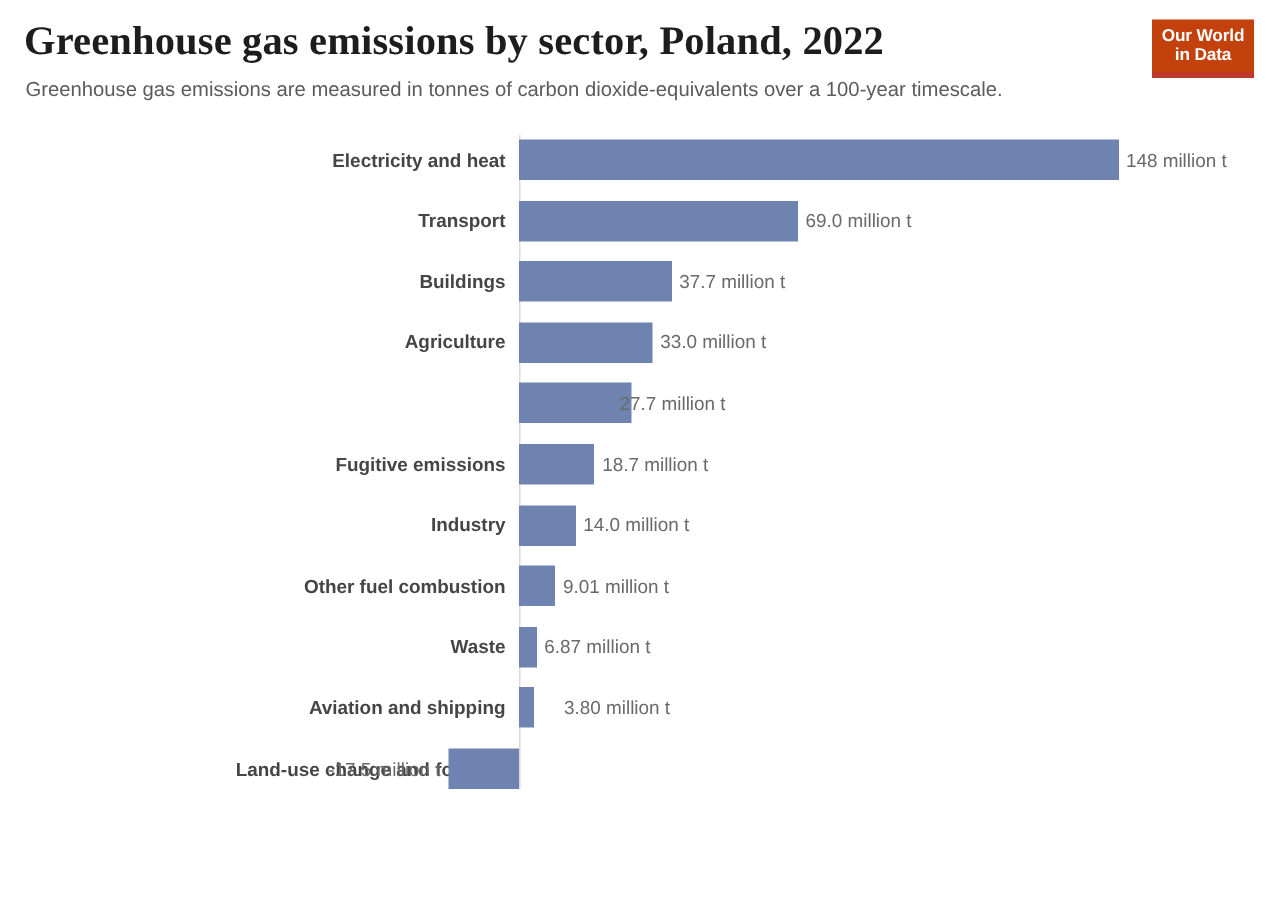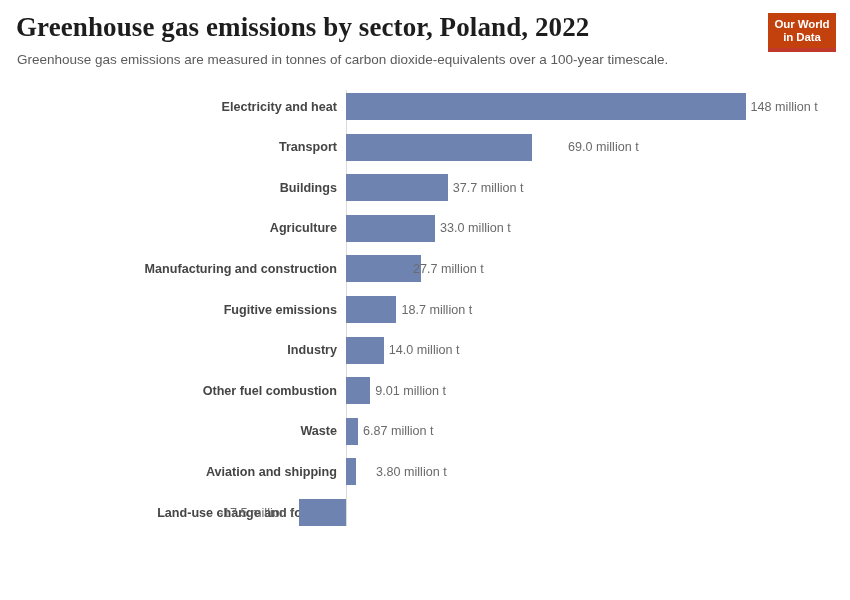--- a/index.html
+++ b/index.html
@@ -173,34 +173,33 @@
   <div class="chart" id="chart-area">
     <div class="zero-axis" id="zero-axis" style="left: 346px;"></div>
   <div class="row" style="top: 5px;">
         <div class="row-label" style="left: 0px; width: 342px;">Electricity and heat</div>
         <div class="bar" style="width: 399.6px; left: 346px; background: rgb(110, 131, 176); height: 27px;"></div>
         <div class="row-value" style="left: 750.6px;">148 million t</div>
       </div>
       <div class="row" style="top: 45.6px;">
         <div class="row-label" style="left: 0px; width: 342px;">Transport</div>
         <div class="bar" style="width: 186.3px; left: 346px; background: rgb(110, 131, 176); height: 27px;"></div>
-        <div class="row-value" style="left: 568px;">69.0 million t</div>
+        <div class="row-value" style="left: 537px;">69.0 million t</div>
       </div>
       <div class="row" style="top: 86.2px;">
         <div class="row-label" style="left: 0px; width: 342px;">Buildings</div>
         <div class="bar" style="width: 101.79px; left: 346px; background: rgb(110, 131, 176); height: 27px;"></div>
         <div class="row-value" style="left: 452.79px;">37.7 million t</div>
       </div>
       <div class="row" style="top: 126.8px;">
         <div class="row-label" style="left: 0px; width: 342px;">Agriculture</div>
         <div class="bar" style="width: 89.1px; left: 346px; background: rgb(110, 131, 176); height: 27px;"></div>
         <div class="row-value" style="left: 440.1px;">33.0 million t</div>
       </div>
       <div class="row" style="top: 167.4px;">
-        <div class="row-label" style="left: 0px; width: 342px;">Manufacturing and construction</div>
         <div class="bar" style="width: 74.79px; left: 346px; background: rgb(110, 131, 176); height: 27px;"></div>
         <div class="row-value" style="left: 413px;">27.7 million t</div>
       </div>
       <div class="row" style="top: 208px;">
         <div class="row-label" style="left: 0px; width: 342px;">Fugitive emissions</div>
         <div class="bar" style="width: 50.49px; left: 346px; background: rgb(110, 131, 176); height: 27px;"></div>
         <div class="row-value" style="left: 401.49px;">18.7 million t</div>
       </div>
       <div class="row" style="top: 248.6px;">
         <div class="row-label" style="left: 0px; width: 342px;">Industry</div>

